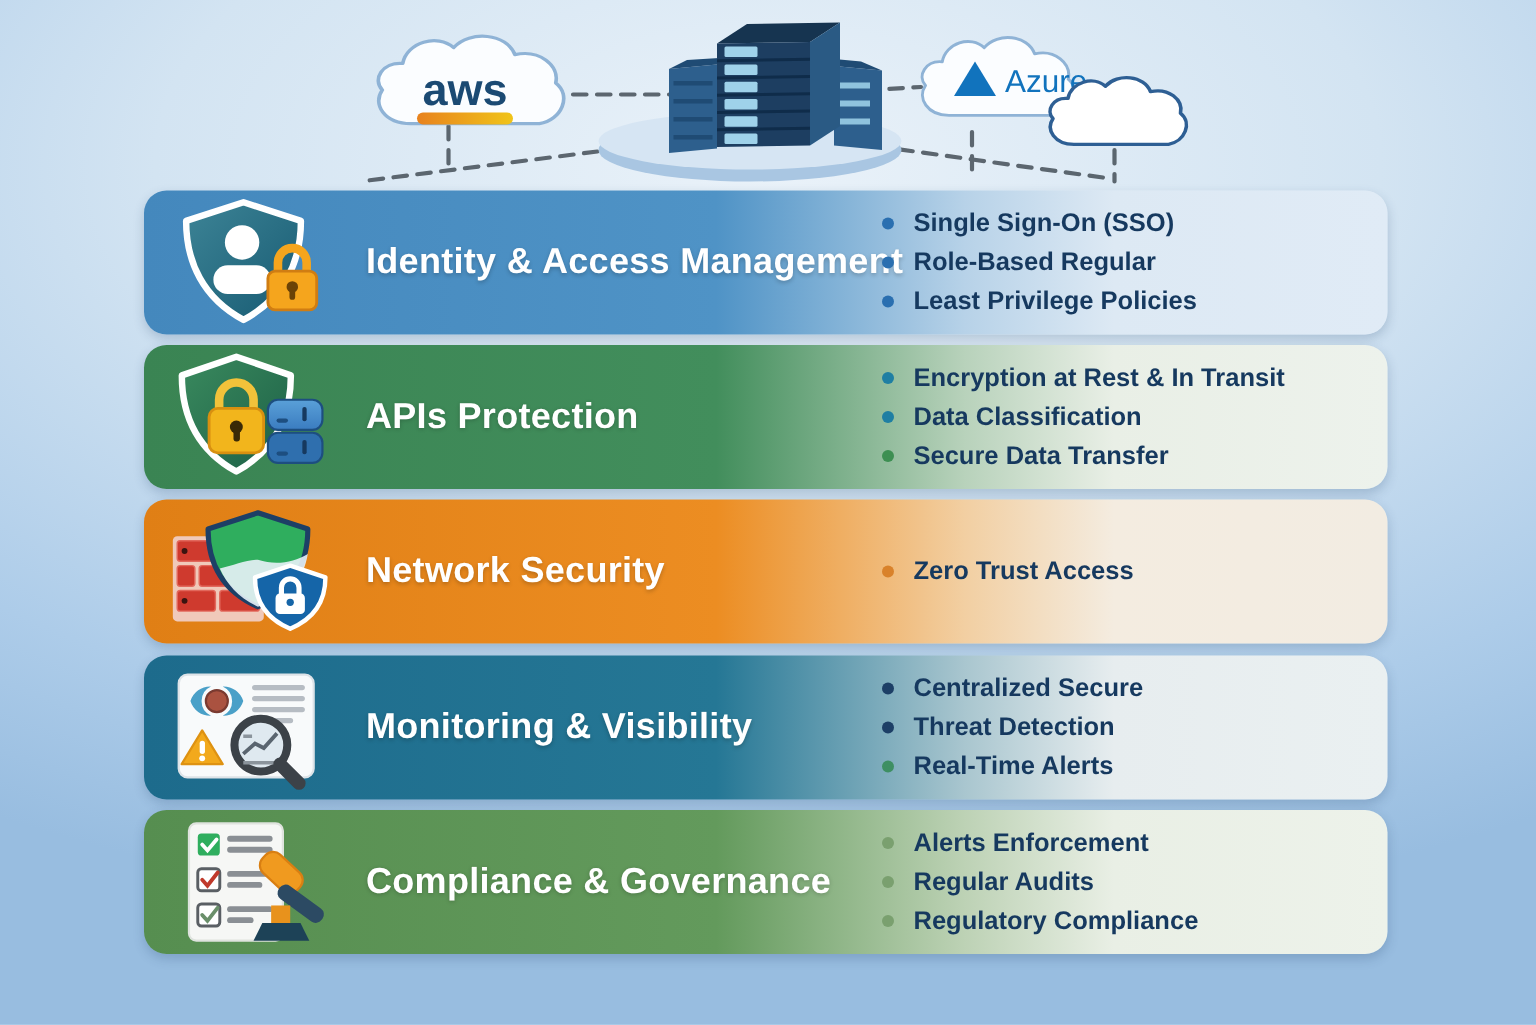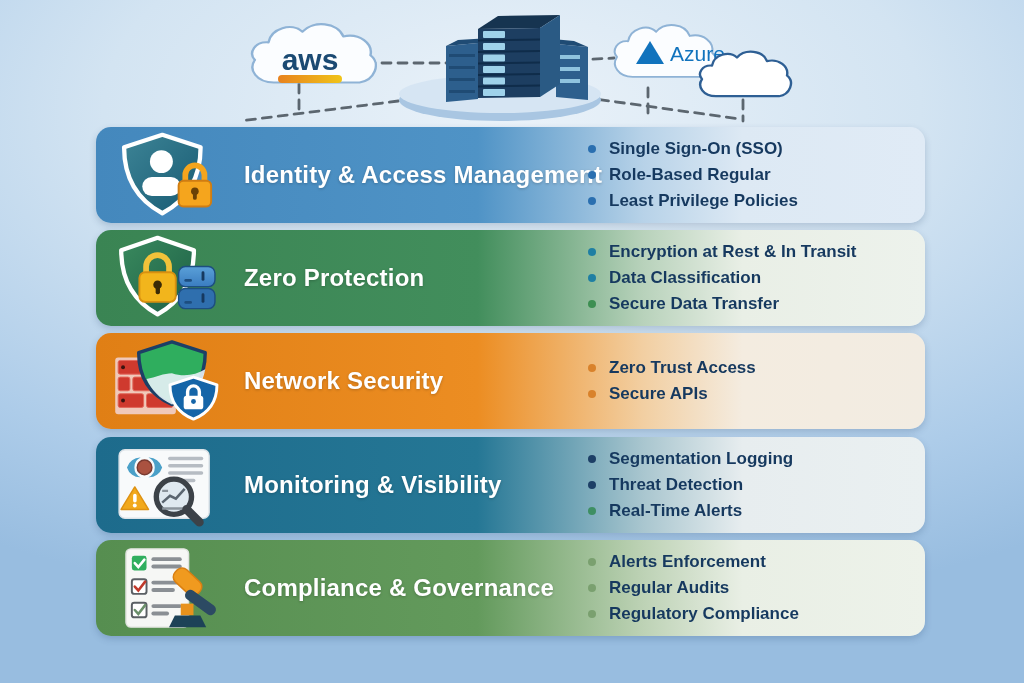--- a/index.html
+++ b/index.html
@@ -182,21 +182,21 @@
       <circle cx="42" cy="53" r="4.5" fill="#3a2a06"></circle>
         <rect x="40" y="53" width="4.5" height="10" rx="2" fill="#3a2a06"></rect>
       <rect x="64" y="34" width="38" height="21" rx="7" fill="url(#dbG)" stroke="#1d4e80" stroke-width="1.5"></rect>
       <rect x="64" y="57" width="38" height="21" rx="7" fill="#2f6fae" stroke="#1d4e80" stroke-width="1.5"></rect>
       <rect x="88" y="39" width="3" height="10" rx="1.5" fill="#16395f"></rect>
       <rect x="88" y="62" width="3" height="10" rx="1.5" fill="#16395f"></rect>
       <rect x="70" y="47" width="8" height="3" rx="1.5" fill="#1d4e80"></rect>
       <rect x="70" y="70" width="8" height="3" rx="1.5" fill="#1d4e80"></rect>
     </svg>
   </div>
-  <span class="row-title">Zero Protection</span>
+  <span class="row-title">APIs Protection</span>
   <ul>
     <li>
         <span class="dot" style="background: rgb(31, 127, 163);"></span>
         <span>Encryption at Rest &amp; In Transit</span>
       </li>
     <li>
         <span class="dot" style="background: rgb(31, 127, 163);"></span>
         <span>Data Classification</span>
       </li>
     <li>
@@ -233,24 +233,20 @@
       <rect x="74" y="61" width="20" height="14" rx="3" fill="#ffffff"></rect>
       <circle cx="84" cy="67" r="2.5" fill="#1565a8"></circle>
     </svg>
   </div>
   <span class="row-title">Network Security</span>
   <ul>
     <li>
         <span class="dot" style="background: rgb(217, 130, 43);"></span>
         <span>Zero Trust Access</span>
       </li>
-    <li>
-        <span class="dot" style="background: rgb(217, 130, 43);"></span>
-        <span>Secure APIs</span>
-      </li>
   </ul>
 </div>
 
 <div class="row row4">
   <div class="icon-wrap">
     <svg width="118" height="90" viewBox="0 0 120 92">
       <rect x="8" y="10" width="92" height="70" rx="6" fill="#f8fafb" stroke="#dde3e8" stroke-width="1.5"></rect>
 
       <g>
         <path d="M18 28 a11 11 0 0 1 0 -0.1 M30 18 a11 11 0 0 0 0 20 a14 14 0 0 1 -14 -10 a14 14 0 0 1 14 -10 Z" fill="#4aa0c8"></path>
@@ -276,21 +272,21 @@
         <path d="M52 64 L60 57 L66 60 L75 50" fill="none" stroke="#5a6570" stroke-width="2.6"></path>
         <path d="M52 70 L74 70 M52 52 L58 52" stroke="#8b949c" stroke-width="2.4"></path>
         <line x1="77" y1="71" x2="90" y2="84" stroke="#3c4248" stroke-width="9" stroke-linecap="round"></line>
       </g>
     </svg>
   </div>
   <span class="row-title">Monitoring &amp; Visibility</span>
   <ul>
     <li>
         <span class="dot" style="background: rgb(29, 63, 102);"></span>
-        <span>Segmentation Logging</span>
+        <span>Centralized Secure</span>
       </li>
     <li>
         <span class="dot" style="background: rgb(29, 63, 102);"></span>
         <span>Threat Detection</span>
       </li>
     <li>
         <span class="dot" style="background: rgb(62, 143, 99);"></span>
         <span>Real-Time Alerts</span>
       </li>
   </ul>

